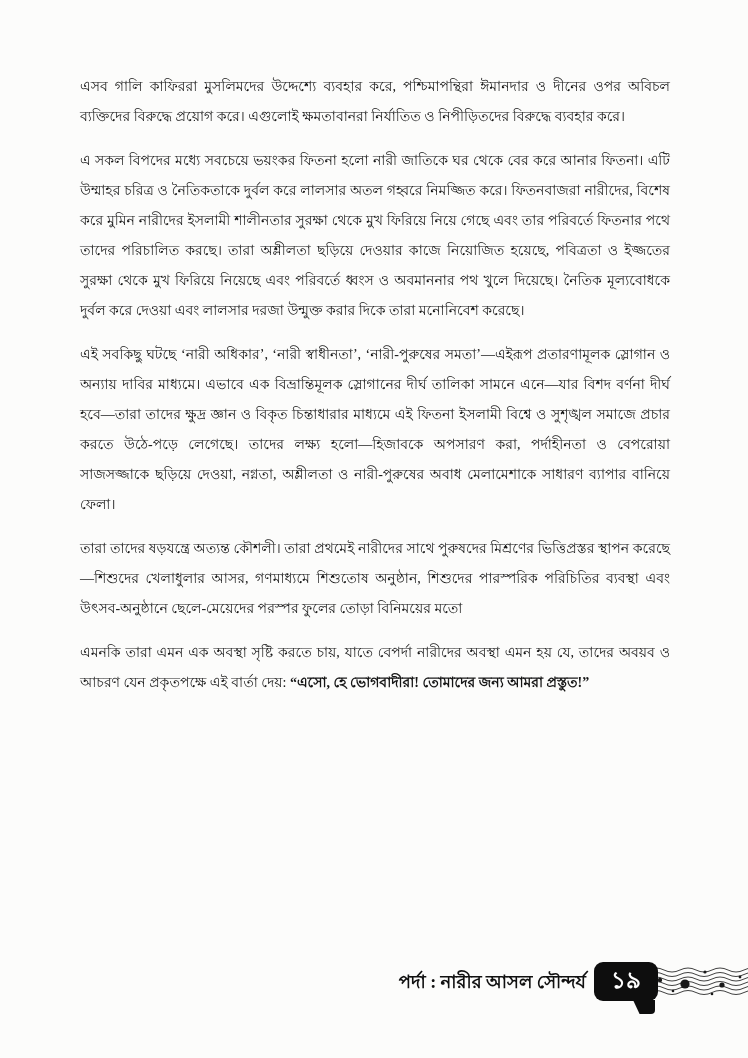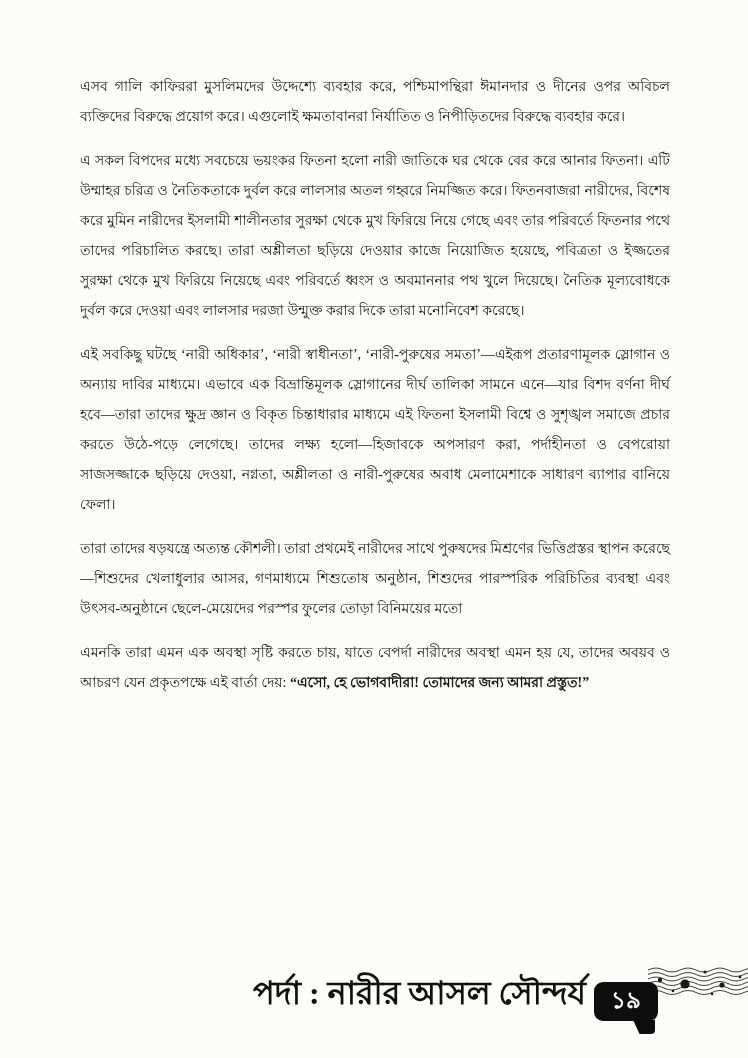--- a/index.html
+++ b/index.html
@@ -38,21 +38,21 @@
     position: absolute;
     left: 0;
     top: 956px;
     width: 748px;
     height: 64px;
   }
   .footer-title {
     position: absolute;
     right: 162px;
     top: 12px;
-    font-size: 32px;
+    font-size: 18px;
     font-weight: bold;
     white-space: nowrap;
     color: #101010;
   }
   .wave-deco {
     position: absolute;
     right: 0;
     top: 9px;
     width: 100px;
     height: 38px;
@@ -63,21 +63,20 @@
     right: 90px;
     top: 6px;
     width: 64px;
     height: 39px;
     background: #0e0e0e;
     border-radius: 9px;
     display: flex;
     align-items: center;
     justify-content: center;
     z-index: 2;
-    margin-top: 20px;
   }
   .page-badge::after {
     content: "";
     position: absolute;
     right: 3px;
     bottom: -13px;
     width: 22px;
     height: 14px;
     background: #0e0e0e;
     clip-path: polygon(0 0, 100% 0, 100% 100%, 30% 100%, 0 0);

